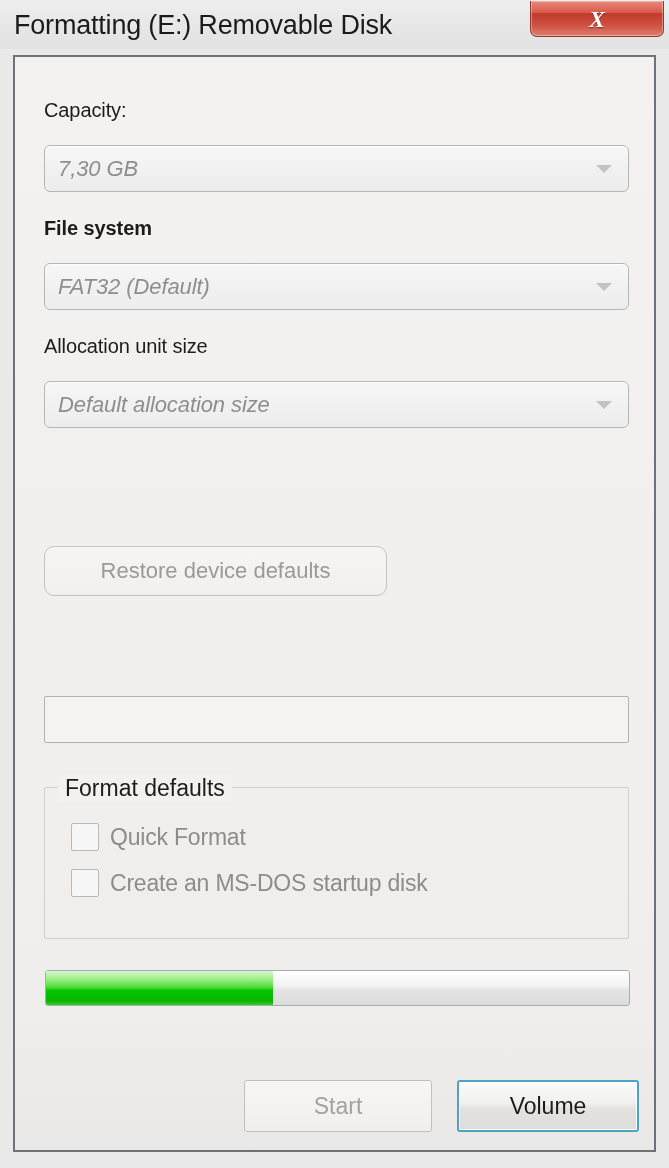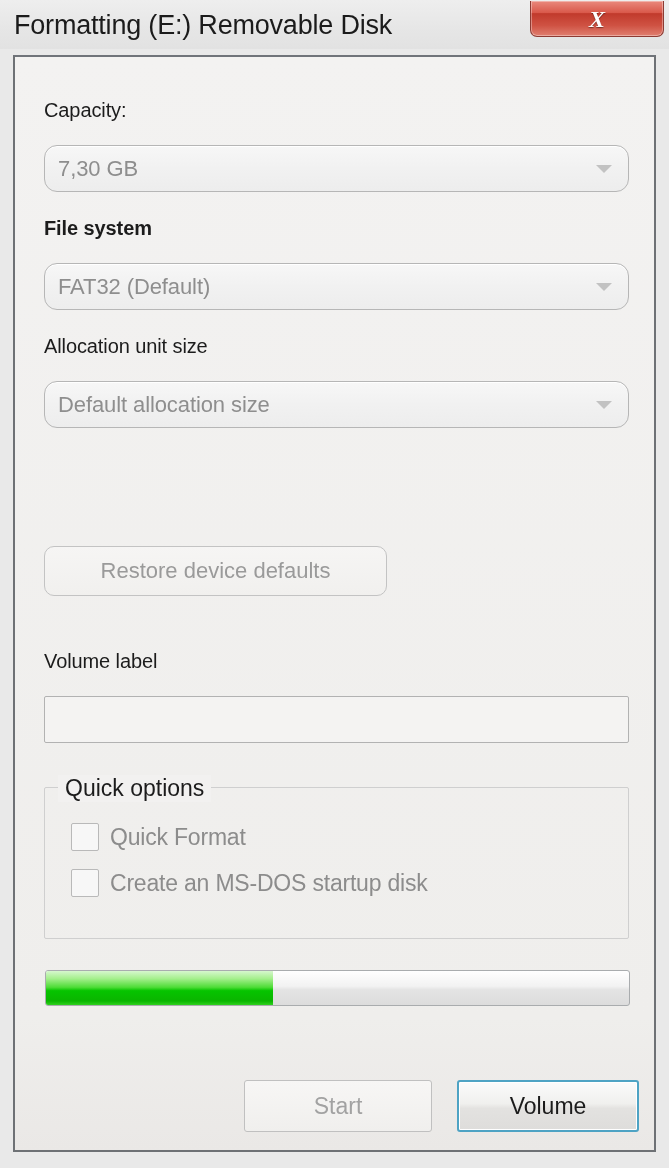--- a/index.html
+++ b/index.html
@@ -86,24 +86,25 @@
   }
 
   
   .combo {
     position: absolute;
     left: 29px;
     width: 585px;
     height: 47px;
     box-sizing: border-box;
     border: 1px solid #b6b6b6;
-    border-radius: 13px;
+    border-radius: 6px;
     background: linear-gradient(to bottom, #f7f7f7 0%, #f1f1f1 50%, #ededed 100%);
     box-shadow: inset 0 1px 0 #ffffff;
     cursor: default;
+    font-style: italic;
   }
   .combo-text {
     position: absolute;
     left: 13px; top: 50%;
     transform: translateY(-50%);
     font-size: 22px;
     color: #8e8e8e;
     white-space: nowrap;
     letter-spacing: -0.1px;
   }
@@ -287,25 +288,24 @@
     <div class="field-label" style="left:29px; top:278px;">Allocation unit size</div>
     <div class="combo" style="top:324px;">
       <span class="combo-text">Default allocation size</span>
       <span class="combo-arrow"></span>
     </div>
 
     <div id="restore-btn">
       <span id="restore-btn-label">Restore device defaults</span>
     </div>
 
-    <div class="field-label" style="left:29px; top:593px;">Volume label</div>
     <input id="volume-input" type="text" value="" style="">
 
     <div id="format-group"></div>
-    <div id="format-group-legend">Quick options</div>
+    <div id="format-group-legend">Format defaults</div>
 
     <div class="checkbox-row" style="top:810px;">
       <span class="checkbox-box"></span>
       <span class="checkbox-label">Create an MS-DOS startup disk</span>
     </div>
 
     <div class="checkbox-row" style="top:764px;">
       <span class="checkbox-box"></span>
       <span class="checkbox-label">Quick Format</span>
     </div>

